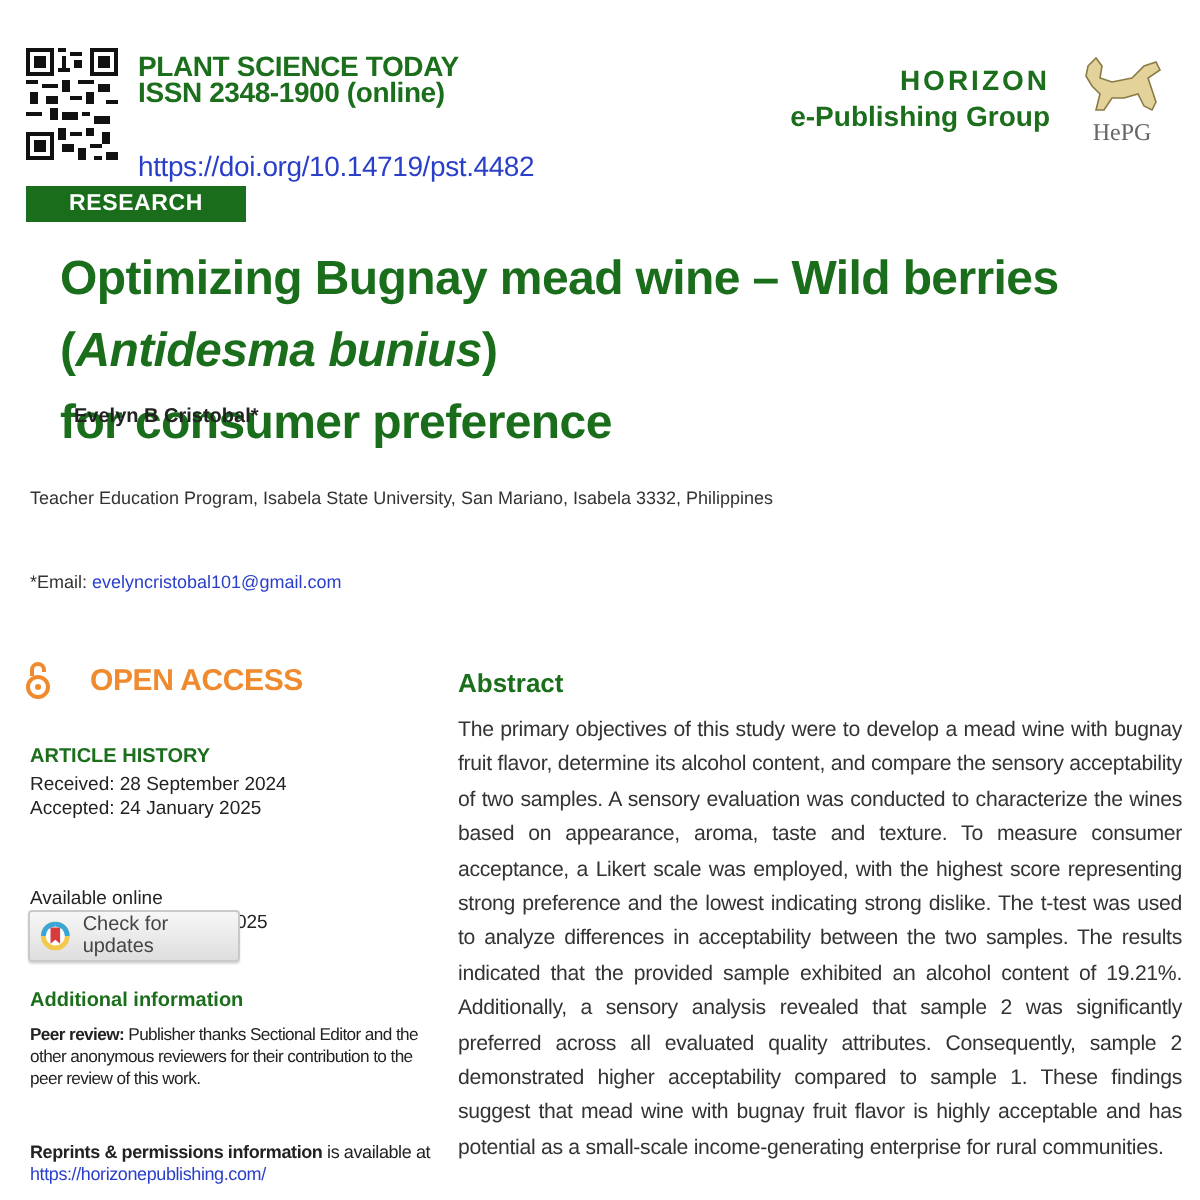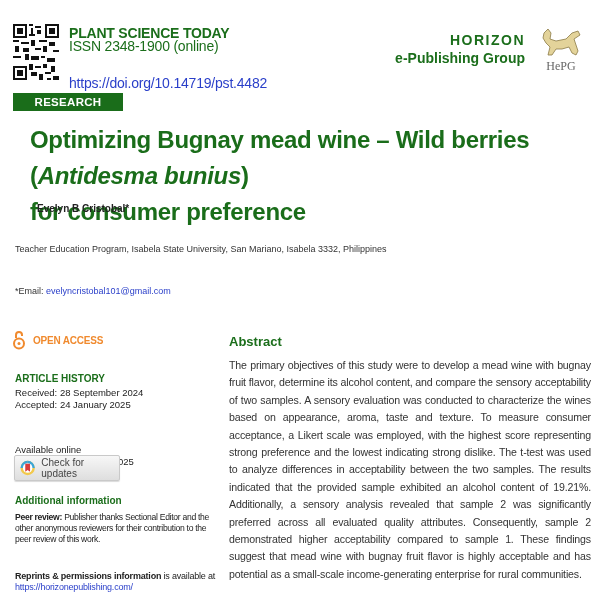--- a/index.html
+++ b/index.html
@@ -1,37 +1,37 @@
 <!DOCTYPE html>
 <html><head>
   <meta charset="utf-8">
   <style>
     html, body { margin:0; padding:0; }
     body { width:600px; height:600px; background:#ffffff; position:relative; overflow:hidden; font-family:"Liberation Sans", sans-serif; color:#222; }
     .abs { position:absolute; }
     .qr { left:13px; top:24px; width:46px; height:56px; }
     .journal { left:69px; top:27px; font-size:14px; line-height:13px; font-weight:bold; letter-spacing:-0.2px; }
     .journal .j-name { color:#1b6e1b; }
-    .journal .j-issn { color:#1b6e1b; font-weight:normal; }
+    .journal .j-issn { color:#1b6e1b; font-weight:bold; }
     .journal .j-vol { color:#1b6e1b; font-weight:normal; }
     .journal .j-doi { color:#2a3fc9; font-weight:normal;margin-top:24px; }
     .publisher { right:75px; top:31px; text-align:right; font-weight:bold; color:#1b6e1b; }
     .publisher .p1 { font-size:14px; letter-spacing:1.5px; line-height:18px; }
     .publisher .p2 { font-size:14px; line-height:18px; }
     .logo { left:536px; top:27px; width:50px; height:46px; }
     .badge { left:13px; top:93px; width:110px; height:18px; background:#1a6d1a; color:#fff; font-size:11.5px; font-weight:bold; line-height:18px; text-align:center; letter-spacing:0.3px; }
     .title { left:30px; top:122px; width:580px; font-size:24px; line-height:36px; font-weight:bold; color:#1a6d1a; letter-spacing:-0.3px; }
     .title i { font-style:italic; }
     .author { left:15px; top:203px; font-size:10px; font-weight:bold; color:#222;padding-left:22px; }
     .affil { left:15px; top:244px; font-size:9px; color:#333; }
     .email { left:15px; top:286px; font-size:9px; color:#333; }
     .email a { color:#2a3fc9; text-decoration:none; }
     .oa { left:13px; top:330px; display:flex; align-items:center; }
     .oa-icon { width:12px; height:20px; }
-    .oa-label { color:#f08a2e; font-size:10px; font-weight:bold; margin-left:8px; letter-spacing:-0.2px; }
+    .oa-label { color:#f08a2e; font-size:15px; font-weight:bold; margin-left:20px; letter-spacing:-0.2px; }
     .hist-h { left:15px; top:373px; font-size:10px; font-weight:bold; color:#1b6e1b; }
     .hist { left:15px; top:387px; font-size:9.5px; line-height:11.5px; color:#222; }
     .hist2 { left:15px; top:444px; font-size:9.5px; line-height:11.5px; color:#222; }
     .cfu { left:14px; top:455px; width:104px; height:24px; border:1px solid #c9c9c9; border-radius:2px; background:linear-gradient(#f7f7f7,#dedede); display:flex; align-items:center; box-shadow:0 1px 1px rgba(0,0,0,0.15); }
     .cfu-icon { width:16px; height:16px; margin-left:5px; }
     .cfu-label { font-size:10px; color:#444; margin-left:6px; }
     .addl-h { left:15px; top:495px; font-size:10px; font-weight:bold; color:#1b6e1b; }
     .peer { left:15px; top:512px; width:200px; font-size:8.6px; line-height:11px; color:#222; letter-spacing:-0.3px; }
     .peer b { font-weight:bold; }
     .reprints { left:15px; top:571px; width:210px; font-size:9px; line-height:11px; color:#222; letter-spacing:-0.2px; }

